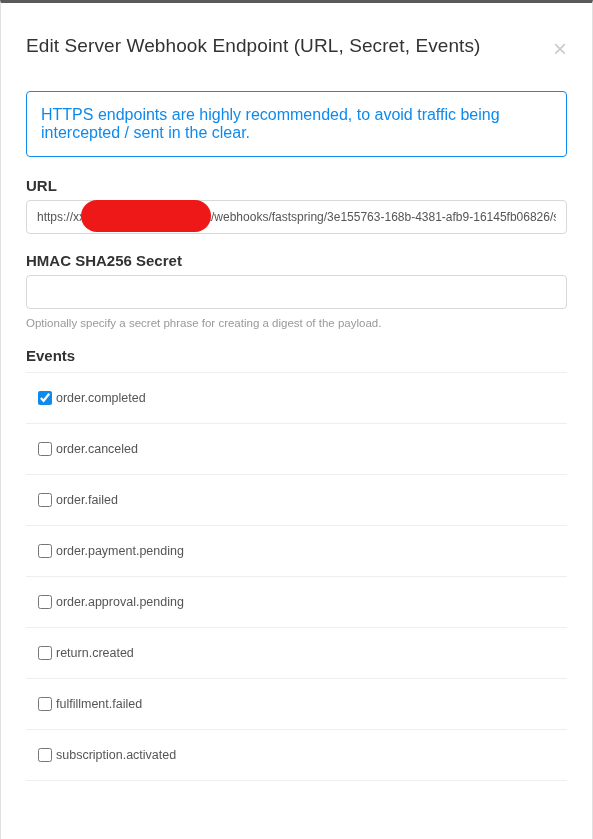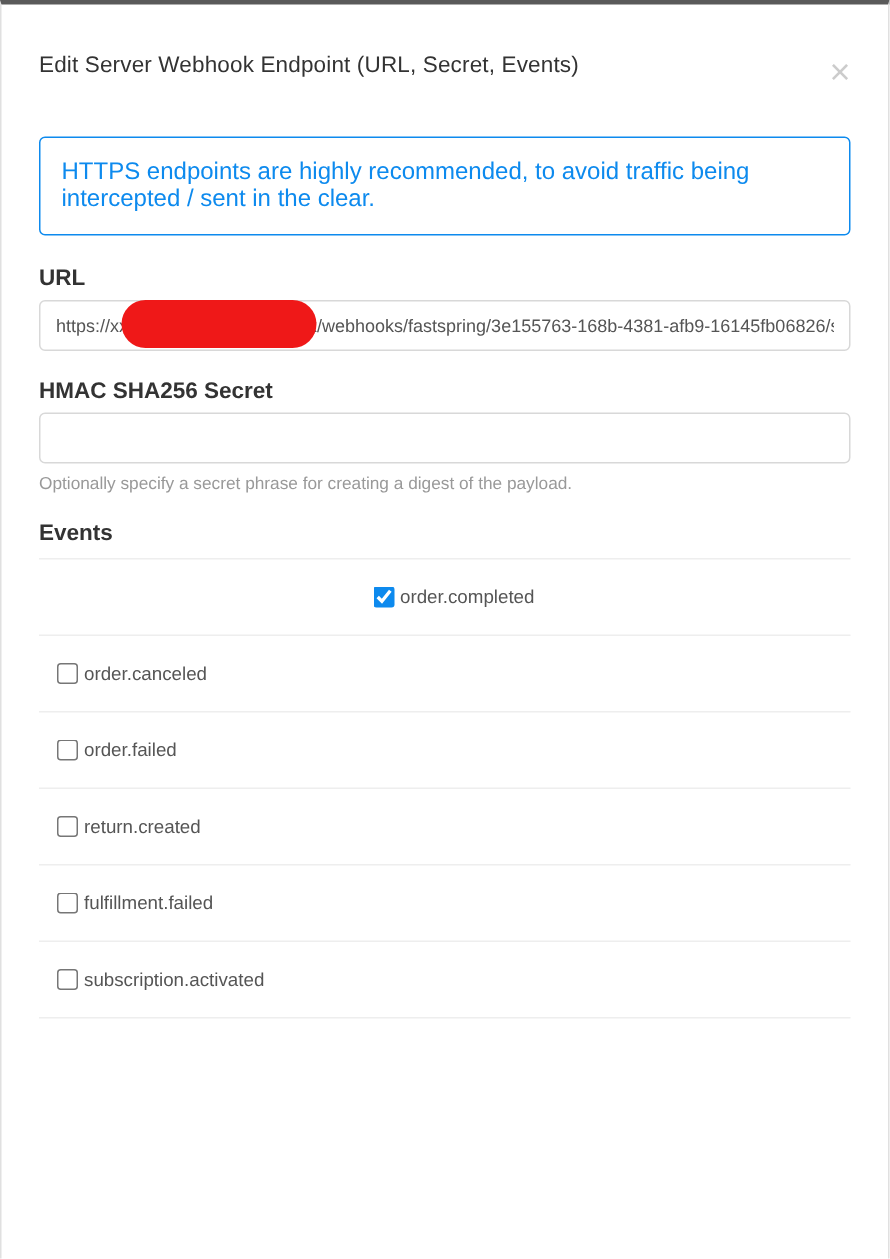--- a/index.html
+++ b/index.html
@@ -18,21 +18,21 @@
       padding: 22px 25px 0 25px;
     }
     .modal-header {
       display: flex;
       justify-content: space-between;
       align-items: flex-start;
       margin-bottom: 30px;
       margin-top: 10px;
     }
     .modal-title {
-      font-size: 15px;
+      font-size: 19px;
       font-weight: 400;
       color: #333;
       letter-spacing: 0.1px;
     }
     .close-btn {
       color: #ccc;
       font-size: 24px;
       line-height: 1;
       cursor: pointer;
       font-weight: 300;
@@ -88,21 +88,21 @@
       margin-top: 8px;
     }
     .events-section { margin-top: 6px; }
     .events-list { margin-top: 8px; }
     .event-row {
       border-bottom: 1px solid #eee;
       padding: 18px 0 18px 12px;
       display: flex;
       align-items: center;
     }
-    .event-row:first-child { border-top: 1px solid #eee; justify-content: center; }
+    .event-row:first-child { border-top: 1px solid #eee; }
     .event-checkbox {
       width: 14px;
       height: 14px;
       cursor: pointer;
       accent-color: #0d8aee;
       margin-right: 4px;
     }
     .event-label {
       font-size: 12.5px;
       color: #555;
@@ -144,20 +144,28 @@
         <div class="event-row">
           <input type="checkbox" class="event-checkbox" style="">
           <span class="event-label">order.canceled</span>
         </div>
         <div class="event-row">
           <input type="checkbox" class="event-checkbox" style="">
           <span class="event-label">order.failed</span>
         </div>
         <div class="event-row">
           <input type="checkbox" class="event-checkbox" style="">
+          <span class="event-label">order.payment.pending</span>
+        </div>
+        <div class="event-row">
+          <input type="checkbox" class="event-checkbox" style="">
+          <span class="event-label">order.approval.pending</span>
+        </div>
+        <div class="event-row">
+          <input type="checkbox" class="event-checkbox" style="">
           <span class="event-label">return.created</span>
         </div>
         <div class="event-row">
           <input type="checkbox" class="event-checkbox" style="">
           <span class="event-label">fulfillment.failed</span>
         </div>
         <div class="event-row">
           <input type="checkbox" class="event-checkbox" style="">
           <span class="event-label">subscription.activated</span>
         </div>

